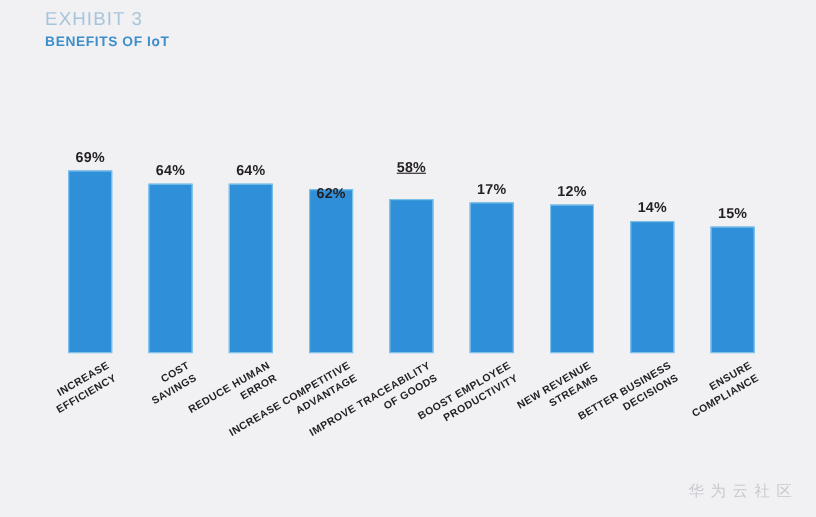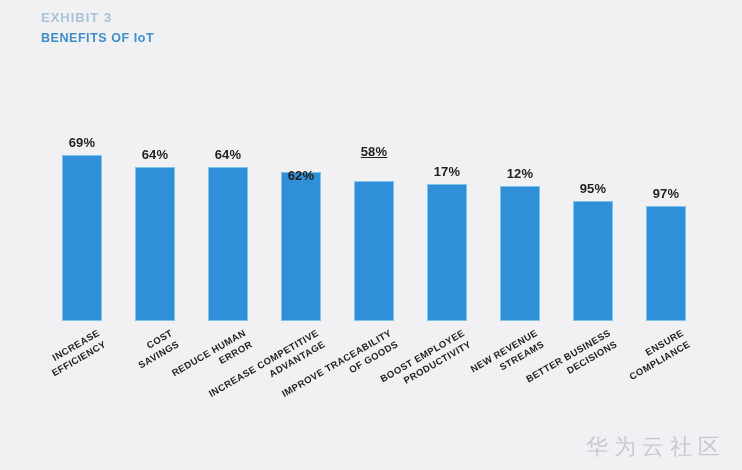--- a/index.html
+++ b/index.html
@@ -24,24 +24,24 @@
   }
 
   
   .hdr {
     position: absolute;
     left: 41px;
     top: 11px;
     width: 400px;
   }
   .hdr-exhibit {
-    font-size: 13px;
+    font-size: 17px;
     letter-spacing: 1.0px;
     color: #a8c4da;
-    font-weight: 700;
+    font-weight: 400;
     line-height: 14px;
     white-space: nowrap;
   }
   .hdr-title {
     margin-top: 6px;
     font-size: 12.5px;
     letter-spacing: 0.55px;
     color: #3d8ec9;
     font-weight: bold;
     line-height: 15px;
@@ -102,21 +102,21 @@
 
   
   .watermark {
     position: absolute;
     right: 16px;
     bottom: 12px;
     text-align: center;
     user-select: none;
   }
   .wm-cn {
-    font-size: 22px;
+    font-size: 14px;
     letter-spacing: 6px;
     color: #c8c8cf;
     font-family: "DejaVu Sans", sans-serif;
     line-height: 22px;
     padding-left: 6px;
   }
   .wm-url {
     font-size: 11px;
     color: #c2c2ca;
     letter-spacing: 0.3px;
@@ -172,27 +172,27 @@
       <div class="cat-label" style="left: 301px;">BOOST EMPLOYEE
 PRODUCTIVITY</div>
       <div class="bar-group" style="left: 500px;">
         <div class="bar" style="height: 134.725px; background: rgb(47, 143, 216); border-color: rgb(127, 194, 234);"></div>
         <div class="bar-value" style="bottom: 139.725px;">12%</div>
       </div>
       <div class="cat-label" style="left: 374px;">NEW REVENUE
 STREAMS</div>
       <div class="bar-group" style="left: 573px;">
         <div class="bar" style="height: 120.29px; background: rgb(47, 143, 216); border-color: rgb(127, 194, 234);"></div>
-        <div class="bar-value" style="bottom: 125.29px;">95%</div>
+        <div class="bar-value" style="bottom: 125.29px;">14%</div>
       </div>
       <div class="cat-label" style="left: 447px;">BETTER BUSINESS
 DECISIONS</div>
       <div class="bar-group" style="left: 646px;">
         <div class="bar" style="height: 115.478px; background: rgb(47, 143, 216); border-color: rgb(127, 194, 234);"></div>
-        <div class="bar-value" style="bottom: 120.478px;">97%</div>
+        <div class="bar-value" style="bottom: 120.478px;">15%</div>
       </div>
       <div class="cat-label" style="left: 520px;">ENSURE
 COMPLIANCE</div>
     </div>
 
   <div class="watermark">
     <div class="wm-cn">华为云社区</div>
   </div>
 
 </div>

